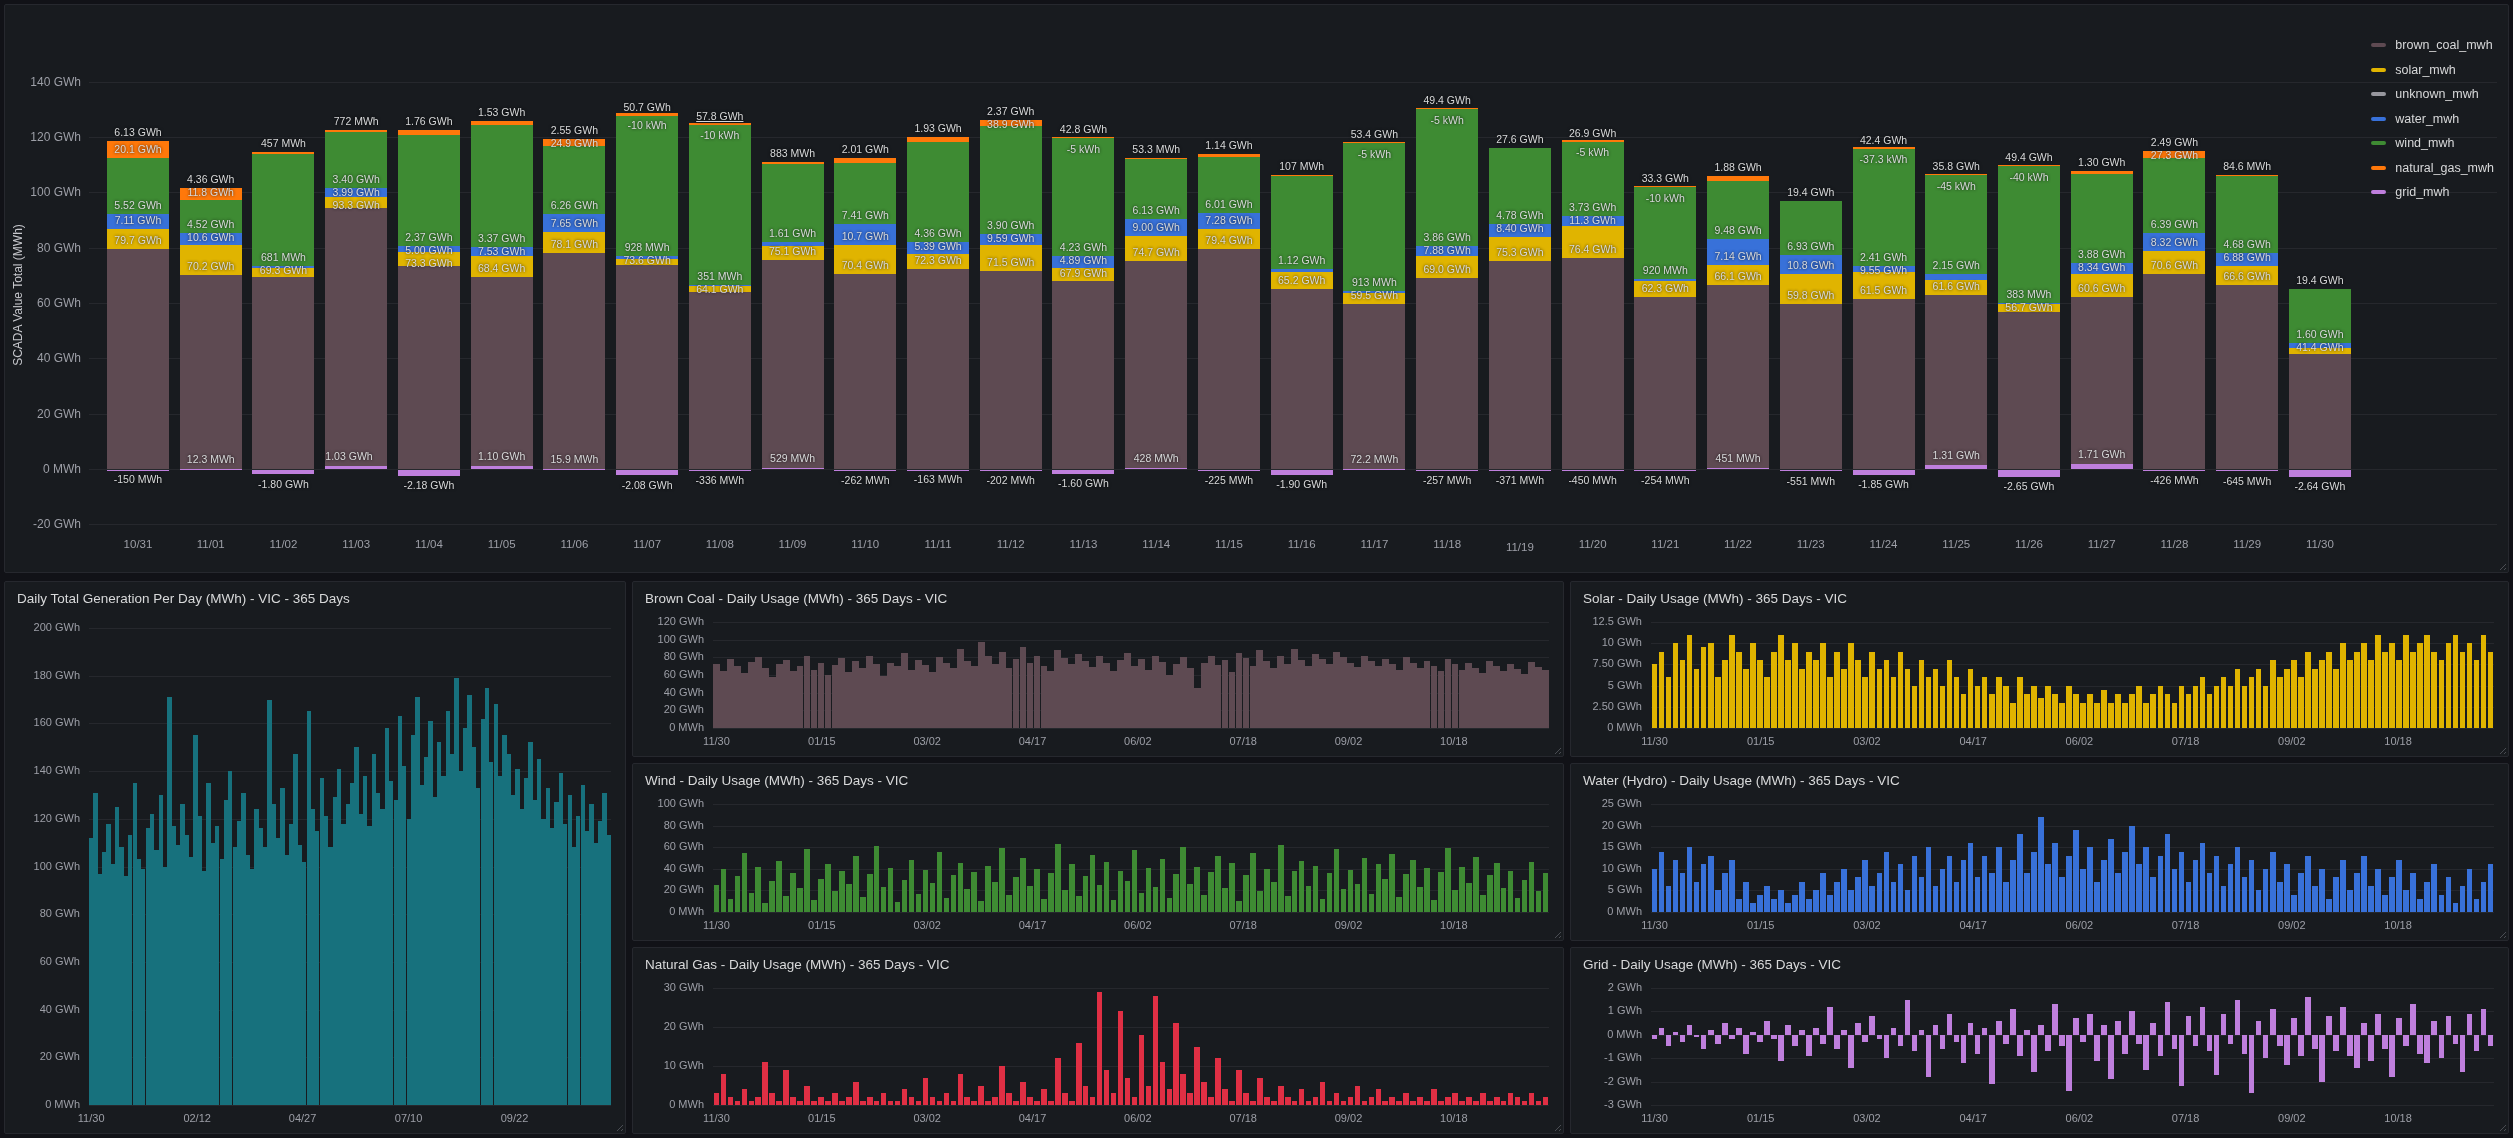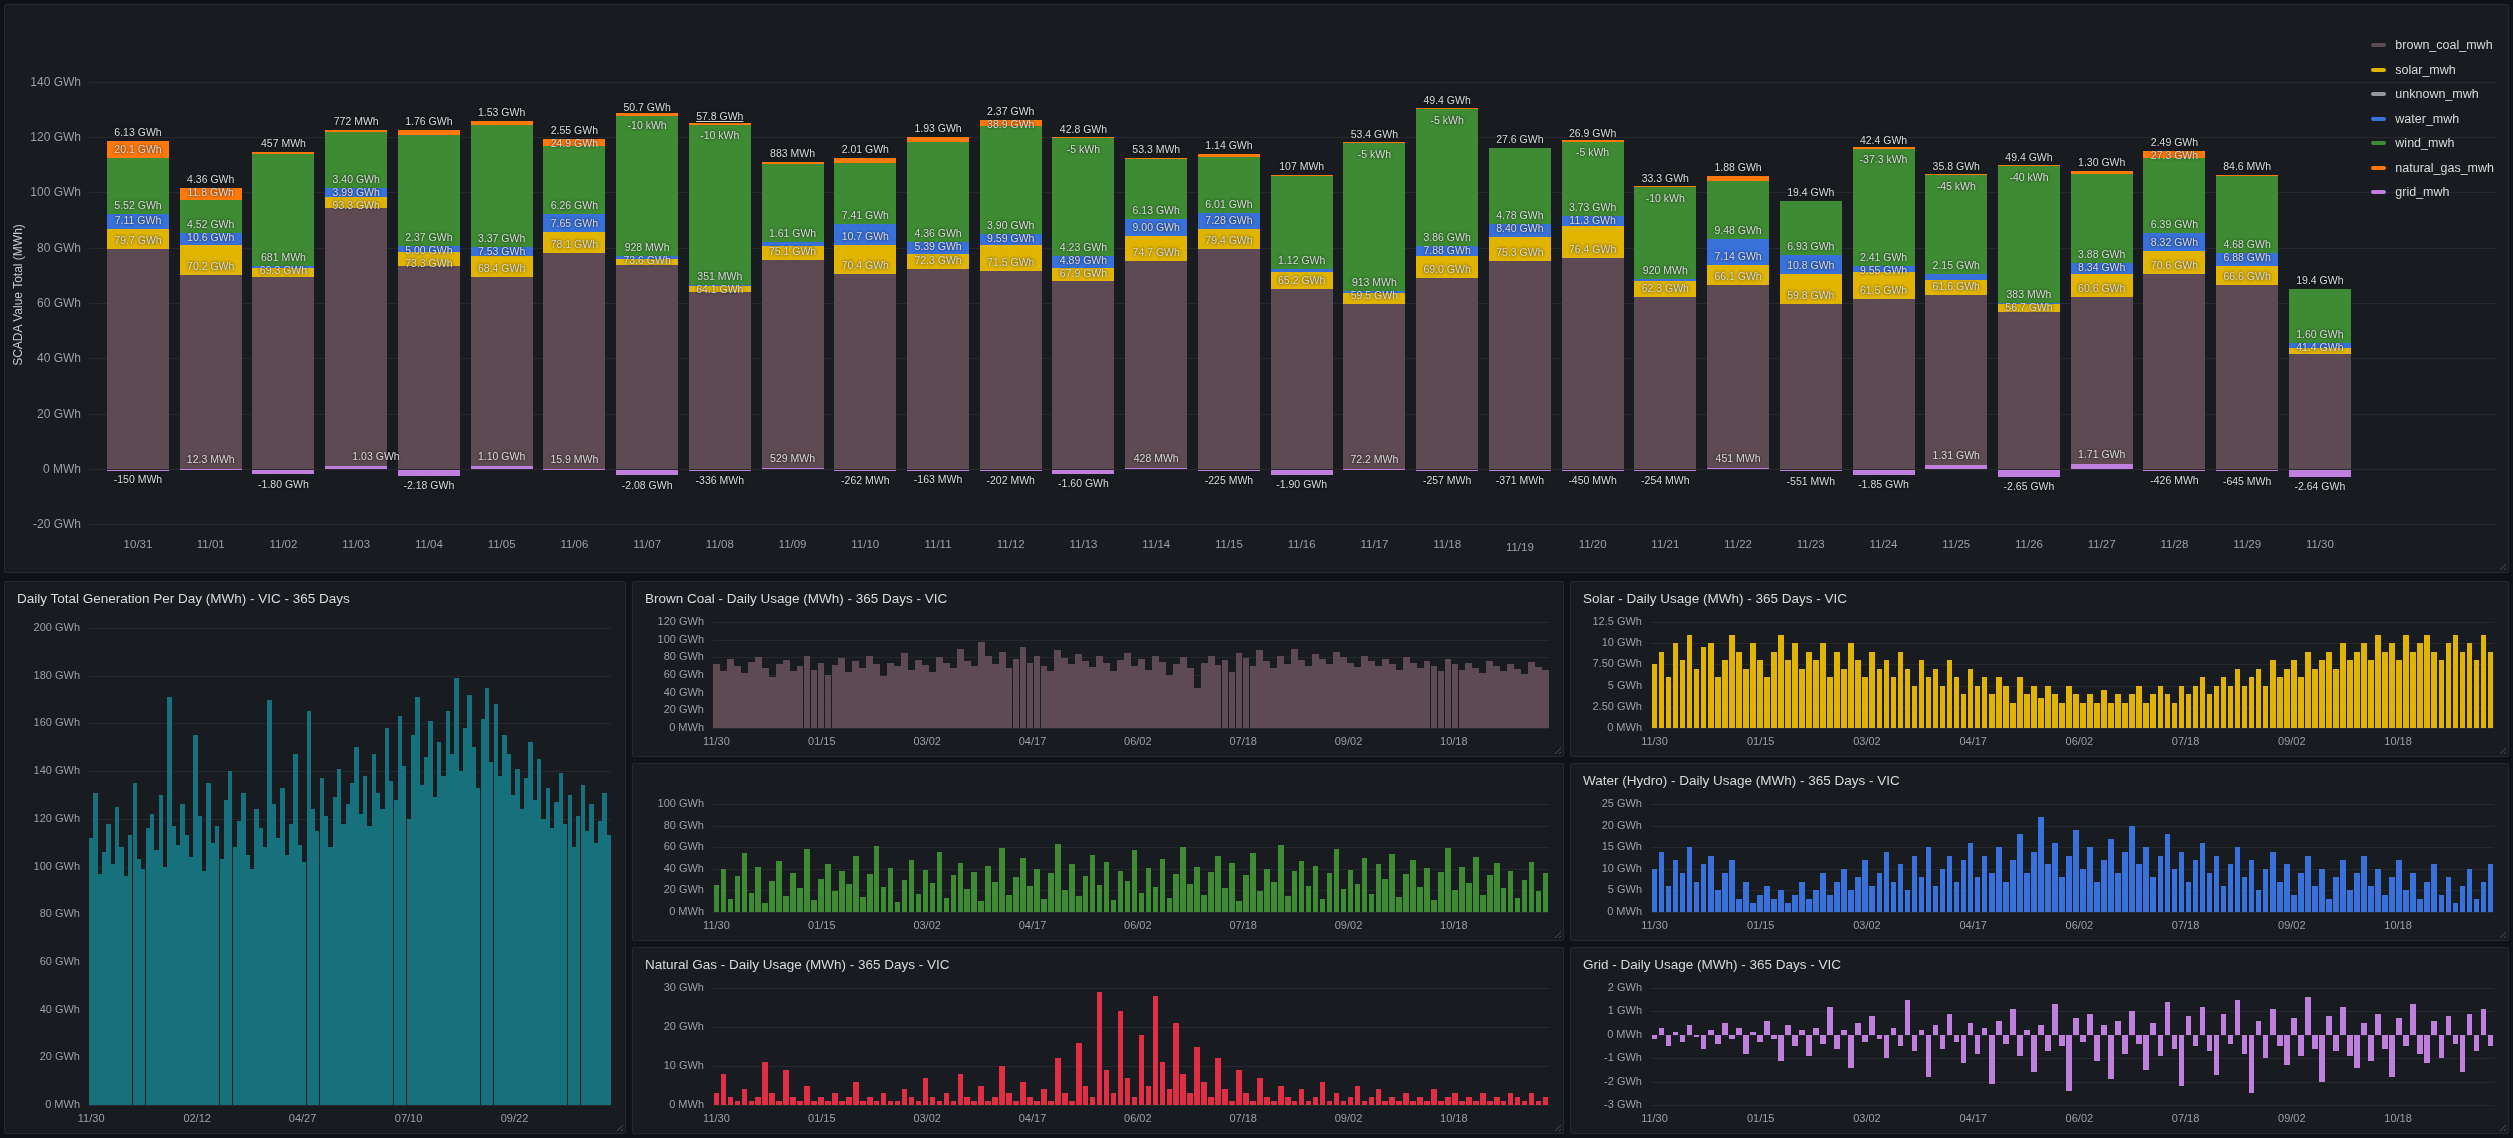--- a/index.html
+++ b/index.html
@@ -125,21 +125,21 @@
       <div class="barseg" style="left: 320.19px; width: 62px; top: 461.151px; height: 2.84898px; background: rgb(191, 127, 221);"></div>
       <div class="barseg" style="left: 320.19px; width: 62px; top: 203.083px; height: 258.068px; background: rgb(94, 74, 82);"></div>
       <div class="barseg" style="left: 320.19px; width: 62px; top: 192.047px; height: 11.0363px; background: rgb(224, 180, 0);"></div>
       <div class="barseg" style="left: 320.19px; width: 62px; top: 182.642px; height: 9.4044px; background: rgb(56, 113, 217);"></div>
       <div class="barseg" style="left: 320.19px; width: 62px; top: 127.322px; height: 55.32px; background: rgb(62, 139, 51);"></div>
       <div class="barseg" style="left: 320.19px; width: 62px; top: 125.187px; height: 2.13535px; background: rgb(255, 120, 10);"></div>
       <div class="vlabel" style="left: 351.19px; top: 110.187px;">772 MWh</div>
       <div class="vlabel" style="left: 351.19px; top: 167.642px;">3.40 GWh</div>
       <div class="vlabel" style="left: 351.19px; top: 180.642px;">3.99 GWh</div>
       <div class="vlabel" style="left: 351.19px; top: 193.642px;">93.3 GWh</div>
-      <div class="vlabel" style="left: 371px; top: 445.151px;">1.03 GWh</div>
+      <div class="vlabel" style="left: 344px; top: 445.151px;">1.03 GWh</div>
       <div class="xtick" style="left: 351.19px; top: 533px;">11/03</div>
       <div class="barcol" style="left: 392.92px; top: 40px; width: 62px; bottom: 30px;"></div>
       <div class="barseg" style="left: 392.92px; width: 62px; top: 464.5px; height: 6.02988px; background: rgb(191, 127, 221);"></div>
       <div class="barseg" style="left: 392.92px; width: 62px; top: 261.252px; height: 202.748px; background: rgb(94, 74, 82);"></div>
       <div class="barseg" style="left: 392.92px; width: 62px; top: 247.422px; height: 13.83px; background: rgb(224, 180, 0);"></div>
       <div class="barseg" style="left: 392.92px; width: 62px; top: 240.867px; height: 6.55542px; background: rgb(56, 113, 217);"></div>
       <div class="barseg" style="left: 392.92px; width: 62px; top: 130.227px; height: 110.64px; background: rgb(62, 139, 51);"></div>
       <div class="barseg" style="left: 392.92px; width: 62px; top: 125.359px; height: 4.86816px; background: rgb(255, 120, 10);"></div>
       <div class="vlabel" style="left: 423.92px; top: 110.359px;">1.76 GWh</div>
       <div class="vlabel" style="left: 423.92px; top: 225.867px;">2.37 GWh</div>
@@ -961,20 +961,21 @@
       <div class="xtick" style="left: 295.949px; top: 153px;">03/02</div>
       <div class="xtick" style="left: 402.166px; top: 153px;">04/17</div>
       <div class="xtick" style="left: 508.385px; top: 153px;">06/02</div>
       <div class="xtick" style="left: 614.603px; top: 153px;">07/18</div>
       <div class="xtick" style="left: 720.821px; top: 153px;">09/02</div>
       <div class="xtick" style="left: 827.038px; top: 153px;">10/18</div>
     </div>
   <div class="resize-corner"></div>
 </div>
 <div class="panel mini" id="p-wind">
+  <div class="panel-title">Wind - Daily Usage (MWh) - 365 Days - VIC</div>
   <div class="chart-body">
       <div class="gridline" style="left: 80px; width: 836px; top: 40px;"></div>
       <div class="ytick" style="left: 0px; width: 71px; top: 33px;">100 GWh</div>
       <div class="gridline" style="left: 80px; width: 836px; top: 61.6px;"></div>
       <div class="ytick" style="left: 0px; width: 71px; top: 54.6px;">80 GWh</div>
       <div class="gridline" style="left: 80px; width: 836px; top: 83.2px;"></div>
       <div class="ytick" style="left: 0px; width: 71px; top: 76.2px;">60 GWh</div>
       <div class="gridline" style="left: 80px; width: 836px; top: 104.8px;"></div>
       <div class="ytick" style="left: 0px; width: 71px; top: 97.8px;">40 GWh</div>
       <div class="gridline" style="left: 80px; width: 836px; top: 126.4px;"></div>

